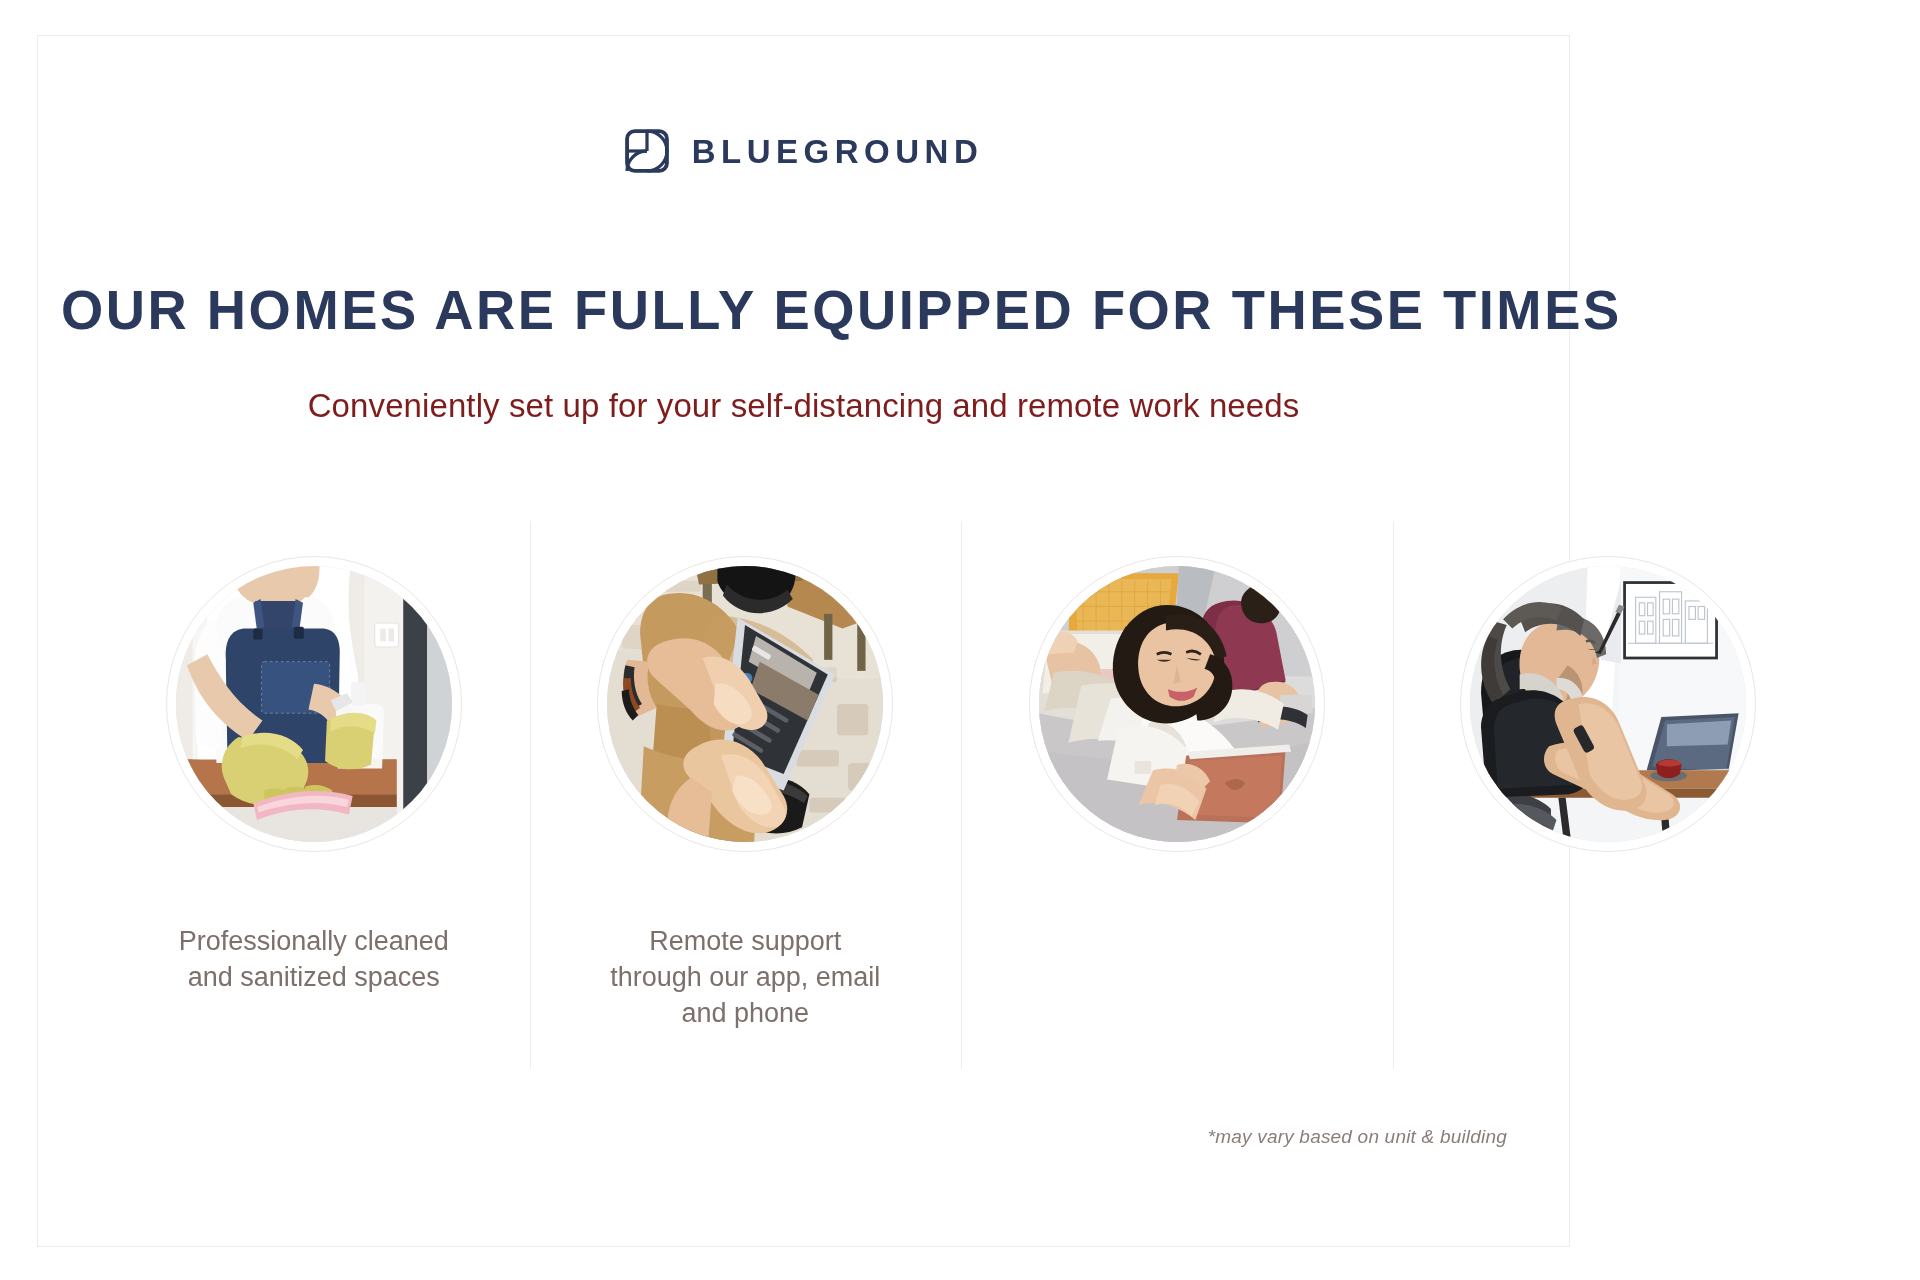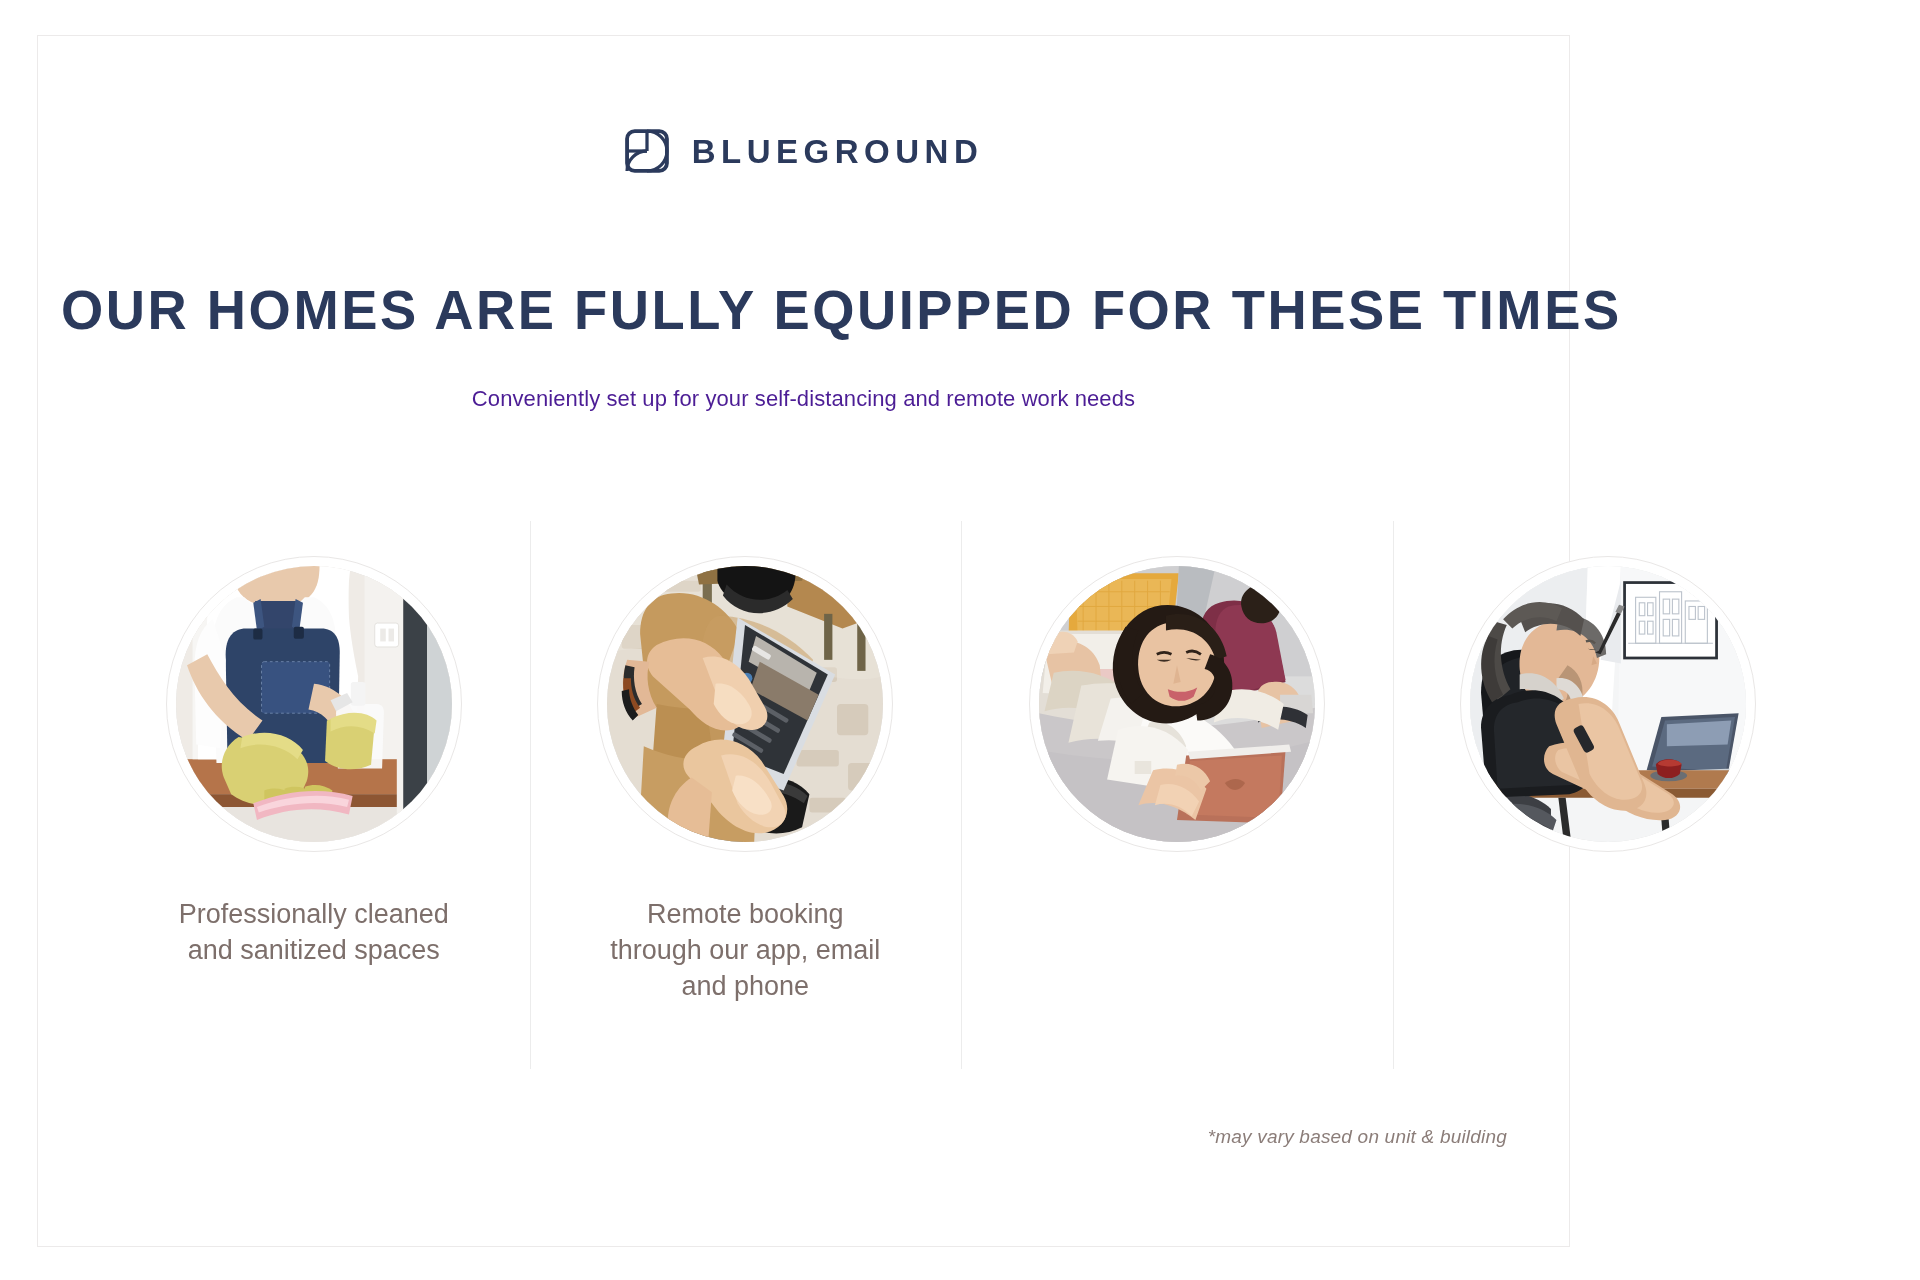--- a/index.html
+++ b/index.html
@@ -63,23 +63,23 @@
     white-space: nowrap;
     transform: scaleX(0.97);
   }
 
   .subhead {
     position: absolute;
     top: 350px;
     left: 0;
     width: 100%;
     text-align: center;
-    font-size: 22px;
+    font-size: 33px;
     font-weight: normal;
-    color: #4c1d95;
+    color: #7f1d1d;
     letter-spacing: 0.1px;
     line-height: 1.2;
     white-space: nowrap;
   }
 
   
   .features {
     position: absolute;
     top: 485px;
     left: 60px;
@@ -117,21 +117,21 @@
     width: 100%;
     height: 100%;
     border-radius: 50%;
     overflow: hidden;
     position: relative;
     background: #ddd;
   }
   .circle svg { display: block; width: 100%; height: 100%; }
 
   .caption {
-    margin-top: 45px;
+    margin-top: 72px;
     text-align: center;
     font-size: 27px;
     line-height: 1.33;
     color: #7d6f6b;
     font-weight: normal;
     max-width: 320px;
     white-space: pre-line;
   }
 
   
@@ -270,21 +270,21 @@
             <path d="M20 108 c-4 16 -2 34 8 48 l10 -6 c-8 -12 -10 -28 -8 -40 z" fill="#2c2c2c"></path>
             <path d="M18 122 c-2 14 2 28 10 38 l8 -6 c-8 -10 -10 -22 -10 -32 z" fill="#8d4a22"></path>
             <path d="M16 136 c0 12 4 24 12 32 l6 -6 c-6 -8 -10 -18 -10 -28 z" fill="#1c1c1c"></path>
             <path d="M98 196 c22 -14 52 -8 70 16 l24 38 c10 18 0 36 -20 40 -22 4 -44 -12 -58 -32 l-26 -30 c-10 -12 -4 -26 10 -32 z" fill="#eac69e"></path>
             <path d="M124 206 c22 -6 42 8 54 30 l14 26 c6 12 -2 22 -14 22 -14 0 -28 -12 -36 -26 z" fill="#f2d3b3"></path>
             <path d="M140 228 c16 -2 30 12 38 28 4 10 -4 16 -14 14 -12 -2 -22 -12 -28 -26 z" fill="#f8e0c6"></path>
             <path d="M92 230 c-16 10 -26 28 -26 48 l0 22 44 0 4 -54 z" fill="#e6bd96"></path>
           </svg>
         </div>
       </div>
-      <div class="caption">Remote booking
+      <div class="caption">Remote support
 through our app, email
 and phone</div>
     </div>
 
     <div class="feature">
       <div class="circle-wrap">
         <div class="circle">
           <svg viewBox="0 0 300 300" preserveAspectRatio="xMidYMid slice" xmlns="http://www.w3.org/2000/svg">
             <rect width="300" height="300" fill="#dcdcdc"></rect>
             <rect x="0" y="0" width="300" height="120" fill="#cfcfd1"></rect>

